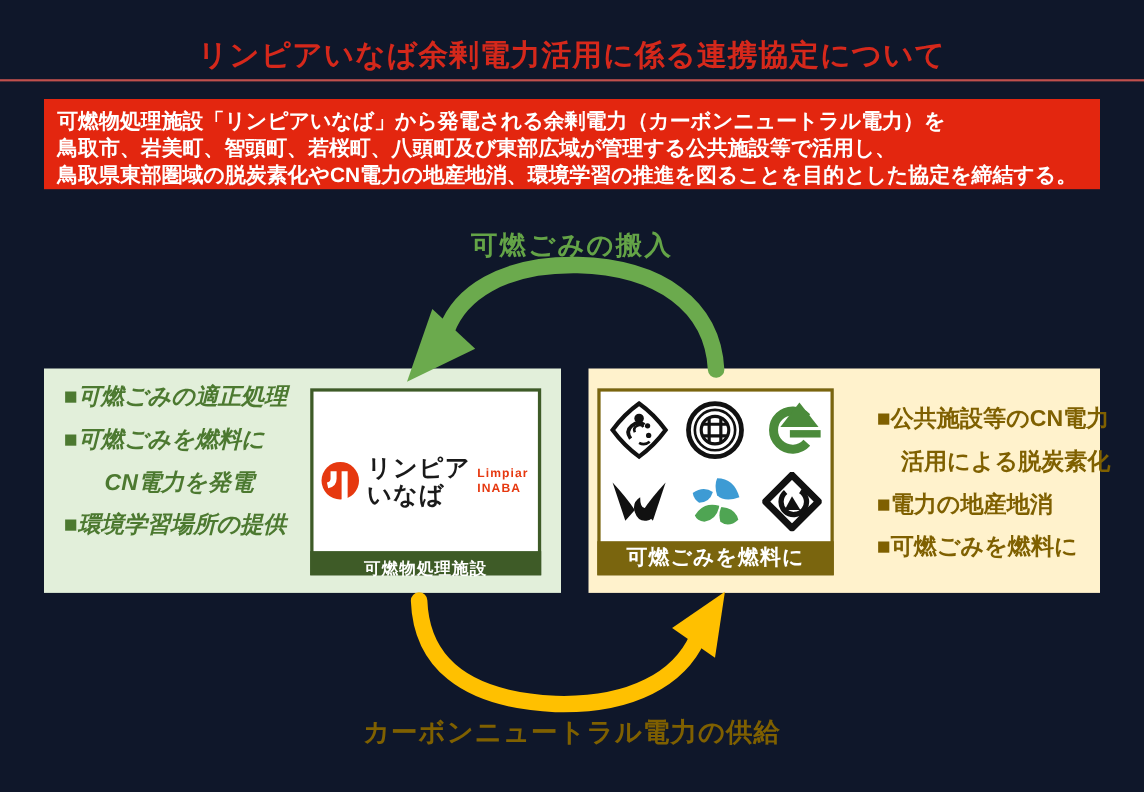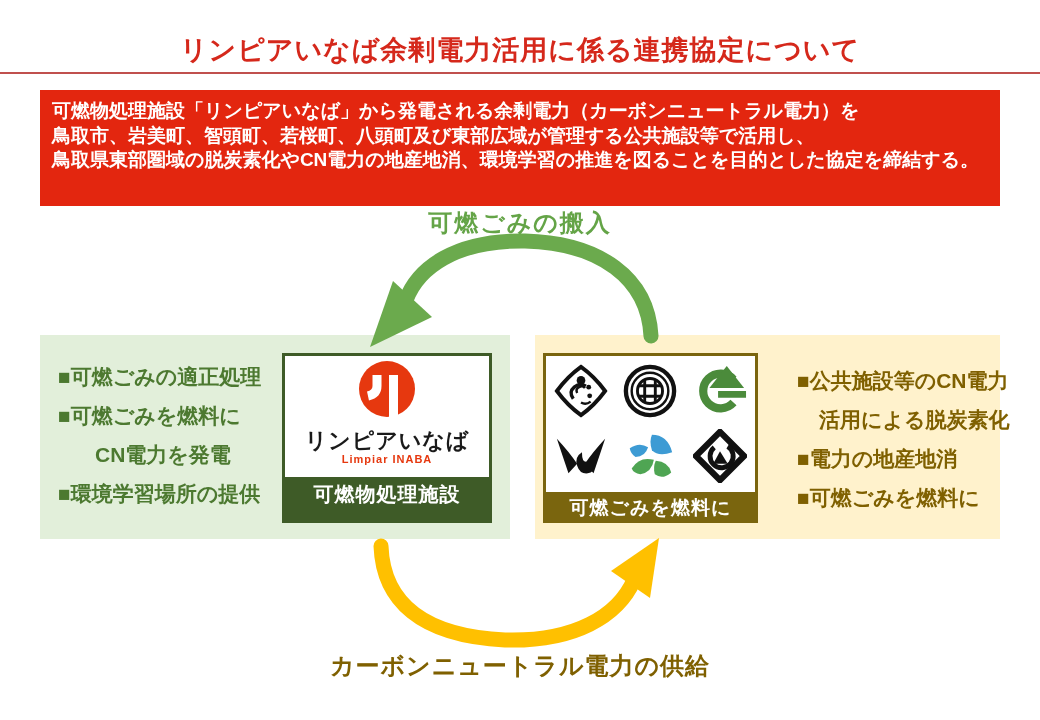--- a/index.html
+++ b/index.html
@@ -1,66 +1,66 @@
 <!DOCTYPE html>
 <html lang="ja"><head>
 <meta charset="utf-8">
 <style>
   html,body{margin:0;padding:0;background:#888;}
   .slide{
-    position:relative;width:1040px;height:720px;background:#ffffff;
+    position:relative;width:1040px;height:720px;background:#0f172a;
     font-family:"Liberation Sans","DejaVu Sans",sans-serif;overflow:hidden;margin:0 auto;
   }
   
   .title{
     position:absolute;top:32px;left:0;width:100%;text-align:center;
     font-size:27px;font-weight:700;color:#d5281b;letter-spacing:1px;
   }
   .title-rule{position:absolute;top:72px;left:0;width:1040px;height:2px;background:#c0504d;}
   .banner{
-    position:absolute;left:40px;top:90px;width:960px;height:116px;background:#e3260f;
+    position:absolute;left:40px;top:90px;width:960px;height:82px;background:#e3260f;
     box-sizing:border-box;padding:9px 12px;
   }
   .banner p{margin:0;color:#ffffff;font-size:19px;font-weight:700;line-height:24.5px;white-space:nowrap;}
   
   .label-top{
     position:absolute;top:207px;left:0;width:100%;text-align:center;
     font-size:24px;font-weight:700;color:#64a447;letter-spacing:2px;
   }
   .label-bottom{
     position:absolute;top:650px;left:0;width:100%;text-align:center;
     font-size:24px;font-weight:700;color:#7f6000;letter-spacing:1px;
   }
   
   .arrows{position:absolute;left:0;top:0;z-index:3;pointer-events:none;}
   
   .green-box{
     position:absolute;left:40px;top:335px;width:470px;height:204px;background:#e2efda;
-    box-sizing:border-box;padding:22px 0 0 18px;z-index:1;
+    box-sizing:border-box;padding:6px 0 0 18px;z-index:1;font-style:italic;
   }
   .green-box .line{font-size:21px;font-weight:700;color:#4c7930;line-height:39px;white-space:nowrap;}
   .green-box .indent{padding-left:37px;}
   .yellow-box{
     position:absolute;left:535px;top:335px;width:465px;height:204px;background:#fff2cc;
     box-sizing:border-box;padding:26px 0 0 235px;z-index:1;
   }
   .yellow-box .line{font-size:21px;font-weight:700;color:#7f6000;line-height:39px;white-space:nowrap;margin-left:27px;}
   .yellow-box .indent{padding-left:22px;}
   
   .logo-card{
     position:absolute;left:282px;top:353px;width:210px;height:170px;background:#ffffff;
     border:3px solid #3e5b27;box-sizing:border-box;z-index:4;
-    display:flex;flex-direction:column;align-items:center;
+    display:flex;flex-direction:row;align-items:center;
   }
   .logo-mark{margin-top:3px;}
   .logo-jp{font-size:22px;font-weight:700;color:#1a1a1a;line-height:24px;letter-spacing:1px;}
   .logo-en{font-size:11px;font-weight:700;color:#e6380f;line-height:13px;letter-spacing:1px;}
   .card-bar{
-    position:absolute;left:-3px;bottom:-3px;width:210px;height:46px;line-height:34px;
-    text-align:center;color:#ffffff;font-size:20px;font-weight:700;letter-spacing:1px;
+    position:absolute;left:-3px;bottom:-3px;width:210px;height:22px;line-height:34px;
+    text-align:center;color:#ffffff;font-size:15px;font-weight:700;letter-spacing:1px;
   }
   .logo-card .card-bar{background:#3e5b27;}
   
   .seals-card{
     position:absolute;left:543px;top:353px;width:215px;height:170px;background:#ffffff;
     border:3px solid #7a650e;box-sizing:border-box;z-index:4;
   }
   .seals-grid{
     position:absolute;left:0;top:0;width:209px;height:133px;
     display:grid;grid-template-columns:repeat(3,1fr);place-items:center;padding-top:2px;box-sizing:border-box;

